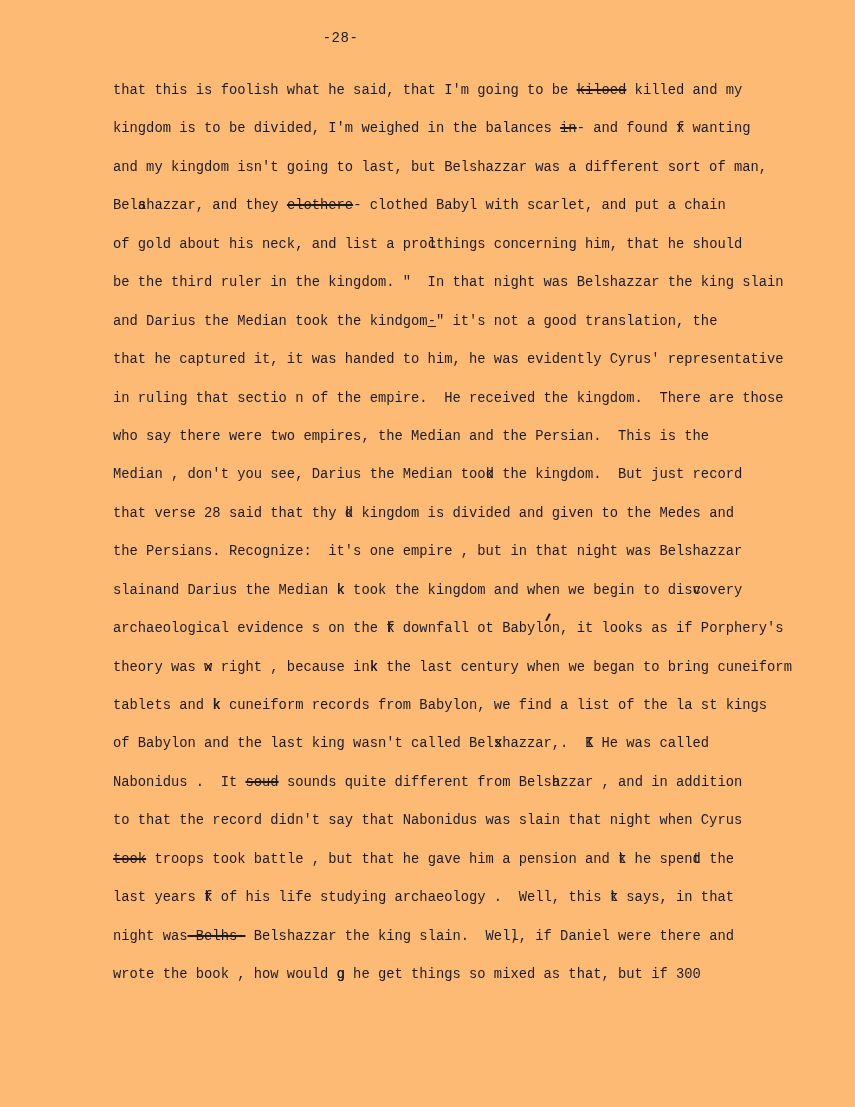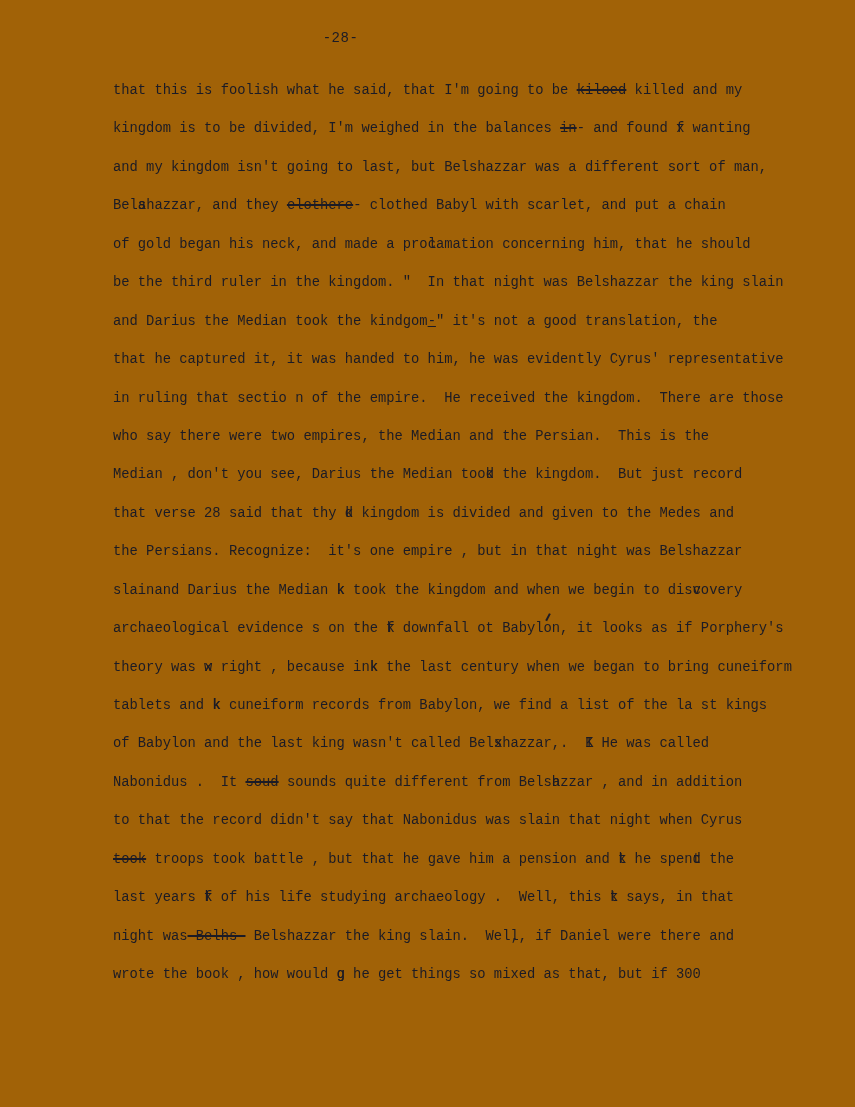--- a/index.html
+++ b/index.html
@@ -53,28 +53,28 @@
     top: -0.62em;
     width: 1.5px;
     height: 0.6em;
     background: #1b1b26;
     transform: rotate(28deg);
   }
 </style>
 </head>
 <body>
 
-<div class="page" style="background: #a16207; color: rgb(27, 27, 38);">
+<div class="page" style="background: #fdba74; color: rgb(27, 27, 38);">
   <div class="page-number">-28-</div>
   <div class="text-body" id="text-body">
       <div class="line"><span>that this is foolish what he said, that I'm going to be </span><span class="st">kiloed</span><span> killed and my</span></div>
       <div class="line"><span>kingdom is to be divided, I'm weighed in the balances </span><span class="st">in</span><span>- and found </span><span class="ov">fx</span><span> wanting</span></div>
       <div class="line"><span>and my kingdom isn't going to last, but Belshazzar was a different sort of man,</span></div>
       <div class="line"><span>Bel</span><span class="ov">as</span><span>hazzar, and they </span><span class="st">elothere</span><span>- clothed Babyl with scarlet, and put a chain</span></div>
-      <div class="line"><span>of gold began his neck, and made a pro</span><span class="ov">cl</span><span>amation concerning him, that he should</span></div>
+      <div class="line"><span>of gold about his neck, and list a pro</span><span class="ov">cl</span><span>things concerning him, that he should</span></div>
       <div class="line"><span>be the third ruler in the kingdom. "  In that night was Belshazzar the king slain</span></div>
       <div class="line"><span>and Darius the Median took the kindgom</span><span class="un">-</span><span>" it's not a good translation, the</span></div>
       <div class="line"><span>that he captured it, it was handed to him, he was evidently Cyrus' representative</span></div>
       <div class="line"><span>in ruling that sectio n of the empire.  He received the kingdom.  There are those</span></div>
       <div class="line"><span>who say there were two empires, the Median and the Persian.  This is the</span></div>
       <div class="line"><span>Median , don't you see, Darius the Median too</span><span class="ov">kd</span><span> the kingdom.  But just record</span></div>
       <div class="line"><span>that verse 28 said that thy </span><span class="ov">dk</span><span> kingdom is divided and given to the Medes and</span></div>
       <div class="line"><span>the Persians. Recognize:  it's one empire , but in that night was Belshazzar</span></div>
       <div class="line"><span>slainand Darius the Median </span><span class="ov">kk</span><span> took the kingdom and when we begin to dis</span><span class="ov">vc</span><span>overy</span></div>
       <div class="line"><span>archaeological evidence s on the </span><span class="ov">fk</span><span> downfall ot Babyl</span><span class="mark">o</span><span>n, it looks as if Porphery's</span></div>

